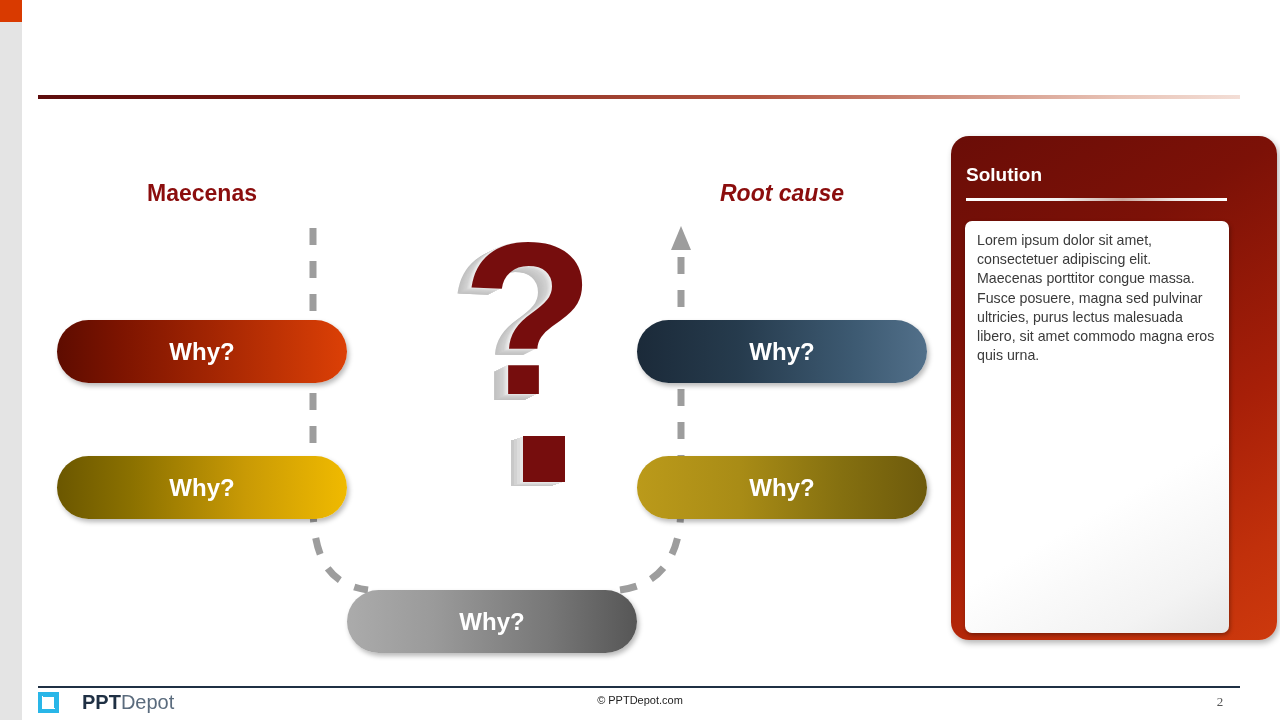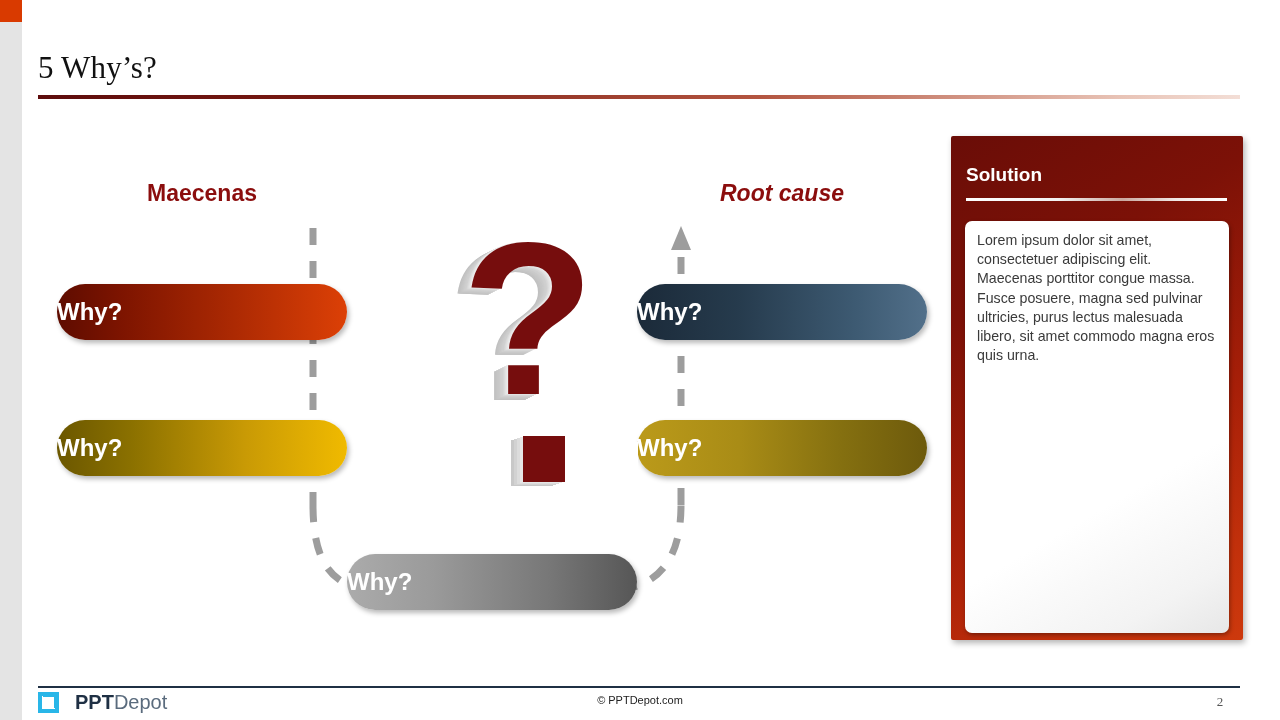--- a/index.html
+++ b/index.html
@@ -34,24 +34,25 @@
     text-align:center;white-space:nowrap;
   }
   .col-head.problem{left:57px;top:180px;width:290px;}
   .col-head.root{left:637px;top:180px;width:290px;font-style:italic;}
 
   
   .connectors{position:absolute;left:0;top:0;width:1280px;height:720px;}
 
   
   .pill{
-    position:absolute;height:56px;border-radius:32px;
-    display:flex;align-items:center;
+    position:absolute;height:63px;border-radius:32px;
+    display:flex;align-items:center;justify-content:center;
     color:#fff;font-size:24px;font-weight:bold;
     box-shadow:2px 3px 5px rgba(0,0,0,.28);
+    margin-top:36px;
   }
   .pill.p1{left:57px;top:284px;width:290px;
     background:linear-gradient(to right,#5e0c00 0%,#7d1400 22%,#ad2a03 62%,#dc4006 100%);}
   .pill.p2{left:57px;top:420px;width:290px;
     background:linear-gradient(to right,#6b5700 0%,#8a7000 25%,#c99a05 65%,#f0ba00 100%);}
   .pill.p3{left:637px;top:284px;width:290px;
     background:linear-gradient(to right,#1b2a39 0%,#263b4d 35%,#3d5a72 75%,#52708a 100%);}
   .pill.p4{left:637px;top:420px;width:290px;
     background:linear-gradient(to right,#bb9a1a 0%,#a98c16 35%,#857010 70%,#6d5a0c 100%);}
   .pill.p5{left:347px;top:554px;width:290px;
@@ -75,24 +76,25 @@
   .qdot{
     position:absolute;left:85px;top:200px;width:42px;height:46px;
     background:#760d0d;
     box-shadow:
       -3px 1px 0 #e6e6e6,-6px 2px 0 #dcdcdc,-9px 3px 0 #d2d2d2,-12px 4px 0 #c8c8c8;
   }
   .qmask{position:absolute;left:-20px;top:206px;width:220px;height:34px;background:#fff;}
 
   
   .solution{
-    position:absolute;left:951px;top:136px;width:292px;height:504px;
-    border-radius:2px;
+    position:absolute;left:951px;top:136px;width:318px;height:504px;
+    border-radius:18px;
     background:linear-gradient(150deg,#6a0d07 0%,#7c1107 28%,#a71f08 62%,#c1300b 85%,#cd390d 100%);
     box-shadow:2px 3px 6px rgba(0,0,0,.3);
+    padding-left:8px;
   }
   .solution-title{
     position:absolute;left:15px;top:28px;
     color:#fff;font-size:19px;font-weight:bold;
   }
   .solution-rule{
     position:absolute;left:15px;top:62px;width:261px;height:3px;
     background:linear-gradient(to right,#ffffff 0%,#f2f2f2 35%,#caa9a0 60%,#efe7e4 80%,#ffffff 100%);
   }
   .solution-body{
@@ -100,40 +102,39 @@
     background:linear-gradient(150deg,#ffffff 0%,#ffffff 65%,#f3f3f3 88%,#e7e7e7 100%);
     border-radius:7px;
     box-shadow:1px 2px 4px rgba(0,0,0,.35);
     box-sizing:border-box;
     padding:10px 12px;
     color:#3a3a3a;font-size:14.2px;line-height:19.2px;margin-top:8px;
   }
 
   
   .footer-rule{position:absolute;left:38px;top:686px;width:1202px;height:2px;background:#1f3044;}
-  .logo{position:absolute;left:38px;top:691px;display:flex;align-items:center;gap:16px;}
+  .logo{position:absolute;left:38px;top:691px;display:flex;align-items:center;gap:23px;}
   .logo-mark{width:21px;height:21px;position:relative;}
   .logo-mark .outer{position:absolute;left:0;top:0;width:21px;height:21px;border:4px solid #29b6e8;box-sizing:border-box;}
   .logo-mark .inner{position:absolute;left:5px;top:0;width:16px;height:16px;background:#29b6e8;}
   .logo-mark .notch{position:absolute;left:5px;top:5px;width:11px;height:11px;background:#fff;}
   .logo-text{font-size:20px;color:#1f3044;}
   .logo-text b{font-weight:bold;}
   .logo-text span{color:#5a6b7d;}
   .copyright{position:absolute;left:440px;top:694px;width:400px;text-align:center;font-size:11px;color:#222;}
   .pagenum{position:absolute;left:1200px;top:694px;width:40px;text-align:center;font-size:13px;color:#555;font-family:"Liberation Serif",serif;}
 </style>
 </head>
 <body>
 
 <div class="slide">
 
   <div class="rail"></div>
   <div class="rail-square"></div>
 
-  <div class="title">5 Why’s?</div>
   <div class="title-rule"></div>
 
   <div class="col-head problem">Maecenas</div>
   <div class="col-head root">Root cause</div>
 
   <svg class="connectors" viewBox="0 0 1280 720">
 
     <path d="M313,228 L313,505" fill="none" stroke="#9d9d9d" stroke-width="7" stroke-dasharray="17 16" stroke-linecap="butt"></path>
 
     <path d="M313,505 C313,560 330,585 368,590" fill="none" stroke="#9d9d9d" stroke-width="7" stroke-dasharray="17 16" stroke-linecap="butt"></path>

